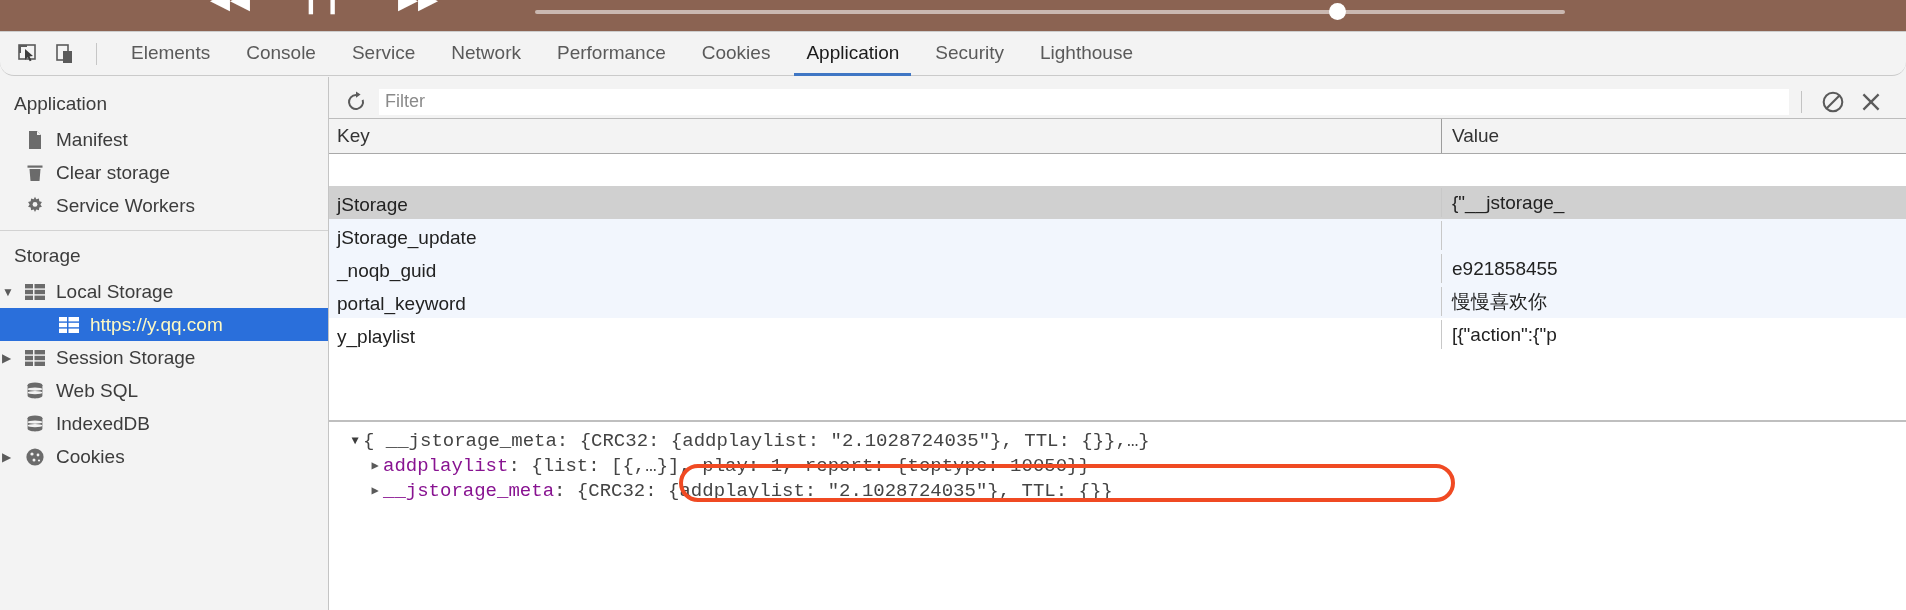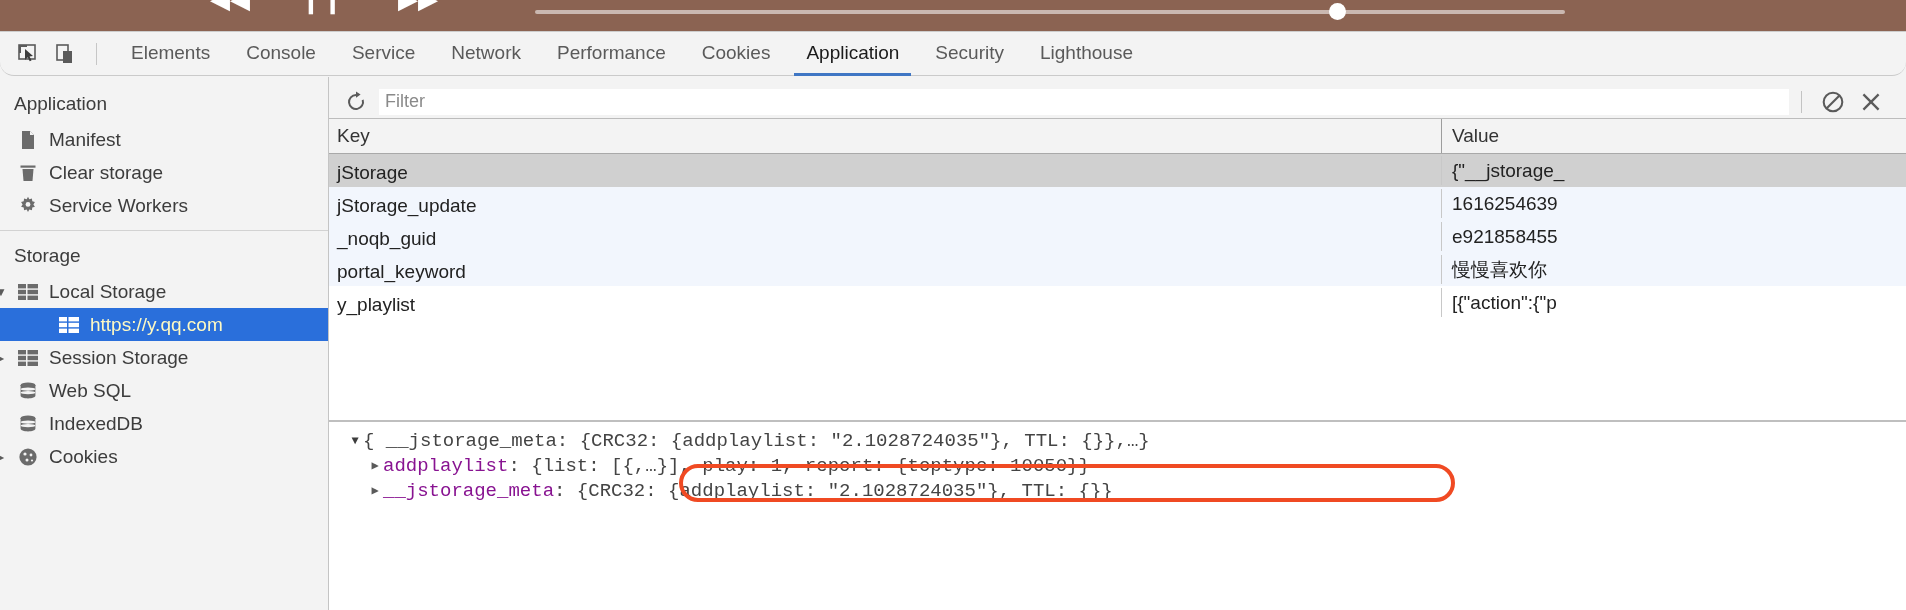--- a/index.html
+++ b/index.html
@@ -143,21 +143,21 @@
   }
   .side-divider {
     height: 1px;
     background: #d2d2d2;
     margin: 8px 0 4px 0;
   }
   .side-item {
     display: flex;
     align-items: center;
     height: 33px;
-    padding-left: 17px;
+    padding-left: 24px;
     font-size: 19px;
     color: #3c3c3c;
     box-sizing: border-box;
   }
   .side-item.indent2 { padding-left: 58px; }
   .side-item.selected {
     background: #2a6fdb;
     color: #fef9c3;
   }
   .side-item .arrow {
@@ -224,20 +224,21 @@
     margin: 0 12px 0 6px;
   }
 
   
   .table-wrap {
     flex: 1;
     display: flex;
     flex-direction: column;
     min-height: 0;
     position: relative;
+    gap: 32px;
   }
   .thead {
     display: flex;
     height: 34px;
     background: #f3f3f3;
     border-bottom: 1px solid #a9a9a9;
     font-size: 19px;
     color: #333333;
     align-items: center;
     flex: none;
@@ -523,21 +524,20 @@
             <div class="th-key">Key</div>
             <div class="th-val">Value</div>
           </div>
           <div class="tbody" id="rows-host">
               <div class="trow sel">
                 <div class="td-key">jStorage</div>
                 <div class="td-val">{"__jstorage_</div>
               </div>
               <div class="trow odd">
                 <div class="td-key">jStorage_update</div>
-                <div class="td-val">1616254639</div>
               </div>
               <div class="trow odd">
                 <div class="td-key">_noqb_guid</div>
                 <div class="td-val">e921858455</div>
               </div>
               <div class="trow odd">
                 <div class="td-key">portal_keyword</div>
                 <div class="td-val">慢慢喜欢你</div>
               </div>
               <div class="trow ">

